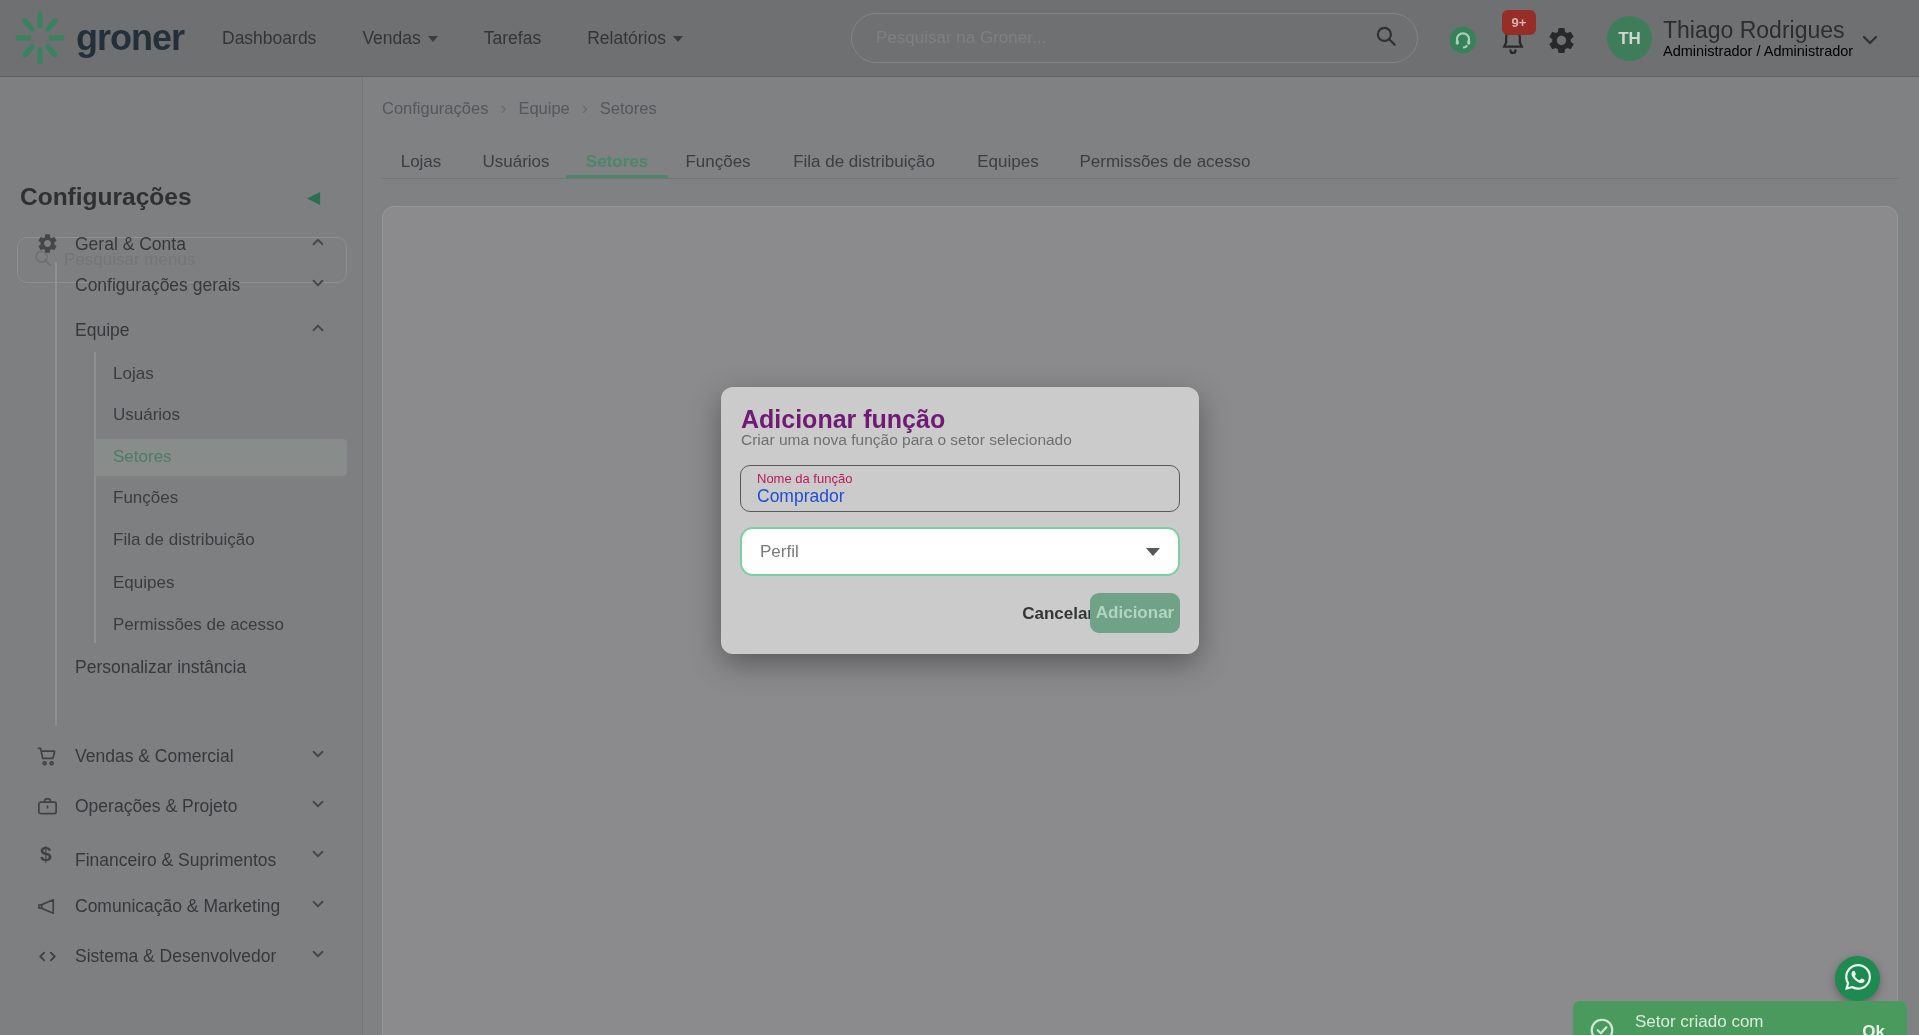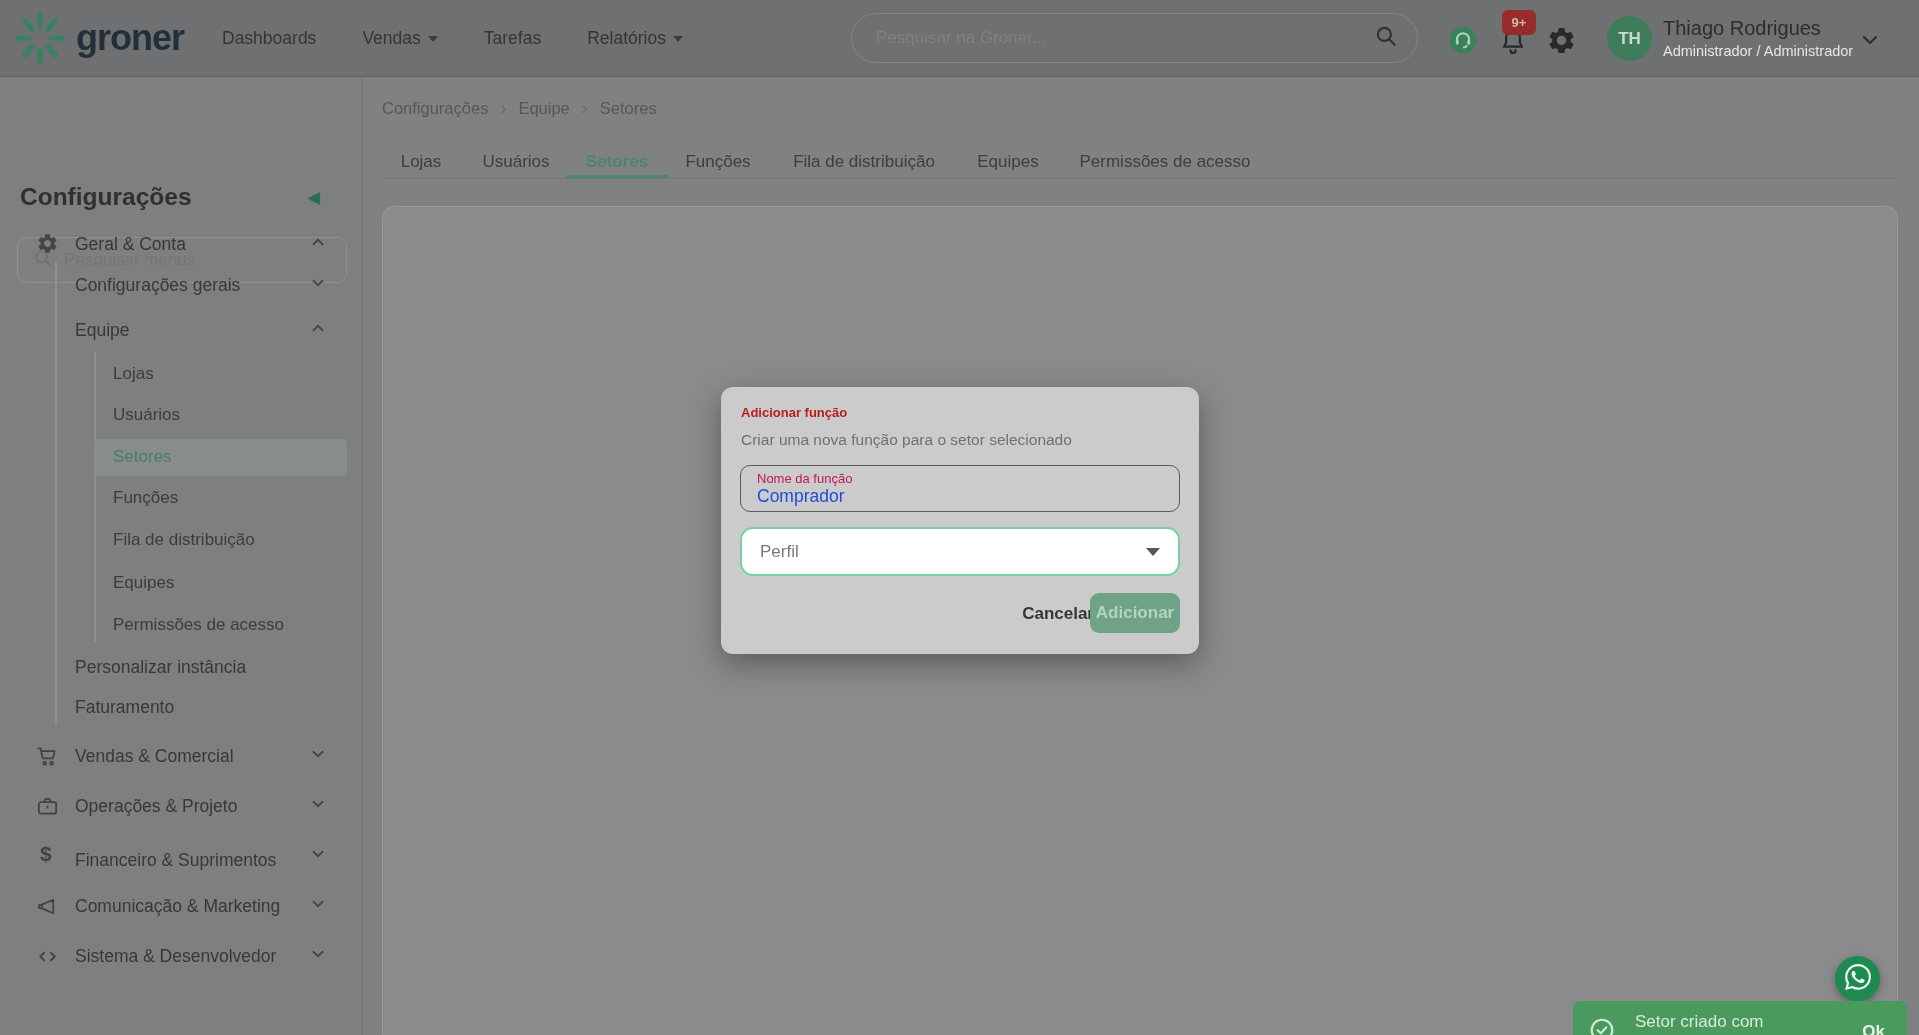--- a/index.html
+++ b/index.html
@@ -13,22 +13,22 @@
   .brand-text { font-size:36px; font-weight:bold; color:#243039; letter-spacing:-1px; }
   .nav-links { display:flex; gap:46px; align-items:center; height:77px; }
   .nav-link { display:flex; align-items:center; gap:7px; font-size:17.5px; font-weight:500; color:#333537; cursor:pointer; }
   .caret-down { width:0; height:0; border-left:5px solid transparent; border-right:5px solid transparent; border-top:6px solid #3a3c3e; }
   .search-pill { left:851px; top:13px; width:567px; height:50px; border:1px solid #828486; border-radius:25px; display:flex; align-items:center; padding:0 18px 0 24px; }
   .search-pill input { flex:1; border:none; outline:none; background:transparent; font-size:17px; color:#2e3032; font-family:inherit; }
   .search-pill input::placeholder, .box-input::placeholder { color:#7e8082; opacity:1; }
   .navbar-icon { display:flex; align-items:center; justify-content:center; cursor:pointer; }
   .badge { left:1502px; top:10px; min-width:34px; height:25px; background:#962d28; border-radius:6px; color:#d8b4af; font-size:13px; font-weight:bold; display:flex; align-items:center; justify-content:center; z-index:6; }
   .avatar { left:1607px; top:16px; width:45px; height:45px; border-radius:50%; background:#3f7d5a; color:#ccd8d1; font-size:17px; font-weight:bold; display:flex; align-items:center; justify-content:center; }
-  .user-name { left:1663px; top:17px; font-size:20px; font-weight:500; color:#2b2d2f; }
-  .user-role { left:1663px; top:43px; font-size:14.5px; color:#e5e5e5; }
+  .user-name { left:1663px; top:17px; font-size:23px; font-weight:500; color:#2b2d2f; }
+  .user-role { left:1663px; top:43px; font-size:14.5px; color:#000000; }
 
   
   .sidebar { left:0; top:77px; width:363px; height:958px; background:#7d7f81; border-right:1px solid #737577; z-index:4; }
   .sb-title { left:20px; top:106px; font-size:24.5px; font-weight:bold; color:#2e3032; }
   .sb-collapse { left:307px; top:110px; font-size:17px; color:#2d6e50; cursor:pointer; }
   .sb-search { left:17px; top:160px; width:330px; height:46px; border:1.5px solid #8e9092; border-radius:10px; display:flex; align-items:center; gap:10px; padding:0 14px; }
   .sb-search input { flex:1; border:none; outline:none; background:transparent; font-size:17px; color:#3a3c3e; font-family:inherit; }
   .sb-item { height:36px; display:flex; align-items:center; cursor:pointer; }
   .sb-label0 { font-size:17.5px; font-weight:500; color:#36383a; }
   .sb-label2 { font-size:17px; font-weight:500; color:#3a3c3e; }
@@ -60,21 +60,21 @@
   .srow-selected { background:#7d8792; border:2px solid #345476; }
   .srow-label { font-size:16.5px; font-weight:600; color:#2a2c2e; margin-left:16px; flex:1; }
   .dot { width:17px; height:17px; border-radius:50%; flex:none; }
   .kebab { width:20px; display:flex; flex-direction:column; gap:3.5px; align-items:center; cursor:pointer; }
   .kebab i { width:4.5px; height:4.5px; border-radius:50%; background:#3a3c3e; }
 
   .empty-text { font-size:17px; color:#4e5052; }
 
   
   .modal { left:721px; top:387px; width:478px; height:267px; background:#cbcbcb; border-radius:12px; box-shadow:0 10px 30px rgba(0,0,0,0.35); z-index:10; }
-  .modal-title { left:20px; top:18px; font-size:13px; font-weight:bold; color:#b91c1c;text-align:center; }
+  .modal-title { left:20px; top:18px; font-size:25px; font-weight:bold; color:#701a75;text-align:center; }
   .modal-sub { left:20px; top:44px; font-size:15.5px; color:#6e7072; }
   .m-input { left:19px; top:78px; width:440px; height:47px; border:1.5px solid #58595b; border-radius:10px; padding:5px 16px; cursor:text; }
   .m-input-label { font-size:13px; color:#be185d; }
   .m-input-value { font-size:17.5px; color:#1d4ed8; }
   .m-select { left:19px; top:140px; width:440px; height:49px; background:#ffffff; border:2px solid #79d1a3; border-radius:13px; display:flex; align-items:center; padding:0 18px; cursor:pointer; z-index:20; }
   .m-select-label { font-size:17px; color:#77797b; flex:1; }
   .m-cancel { left:283px; top:208px; width:90px; height:38px; line-height:38px; text-align:right; font-size:17px; font-weight:600; color:#333537; cursor:pointer; }
   .m-submit { left:369px; top:206px; width:90px; height:40px; background:#6fa287; border-radius:9px; color:#b2d4c2; font-size:17px; font-weight:600; text-align:center; line-height:40px; cursor:pointer; }
 
   
@@ -220,23 +220,20 @@
     <div class="abs sb-item" style="left:0;top:488px;width:363px;">
         <span class="abs sb-label2" style="left:113px;">Equipes</span>
       </div>
     <div class="abs sb-item" style="left:0;top:530px;width:363px;">
         <span class="abs sb-label2" style="left:113px;">Permissões de acesso</span>
       </div>
 
     <div class="abs sb-item" style="left:0;top:572px;width:363px;">
         <span class="abs sb-label0" style="left:75px;">Personalizar instância</span>
       </div>
-    <div class="abs sb-item" style="left:0;top:612px;width:363px;">
-        <span class="abs sb-label0" style="left:75px;">Faturamento</span>
-      </div>
 
     <div class="abs sb-item" style="left:0;top:661px;width:363px;">
       <span class="abs" style="left:36px;top:7px;"><svg width="23" height="23" viewBox="0 0 24 24" fill="none" stroke="#404244" stroke-width="1.8" stroke-linecap="round" stroke-linejoin="round">
             <path d="M2.5 3.5h2.3l2.2 10.5h10.6l2-7.5H6"></path>
             <circle cx="9" cy="19" r="1.5"></circle>
             <circle cx="16.3" cy="19" r="1.5"></circle>
           </svg></span>
       <span class="abs sb-label0" style="left:75px;">Vendas &amp; Comercial</span>
       <span class="sb-chevron"><svg width="18" height="18" viewBox="0 0 24 24" fill="none" stroke="#44464a" stroke-width="2.4" stroke-linecap="round">
             <polyline points="6 9 12 15 18 9"></polyline>

